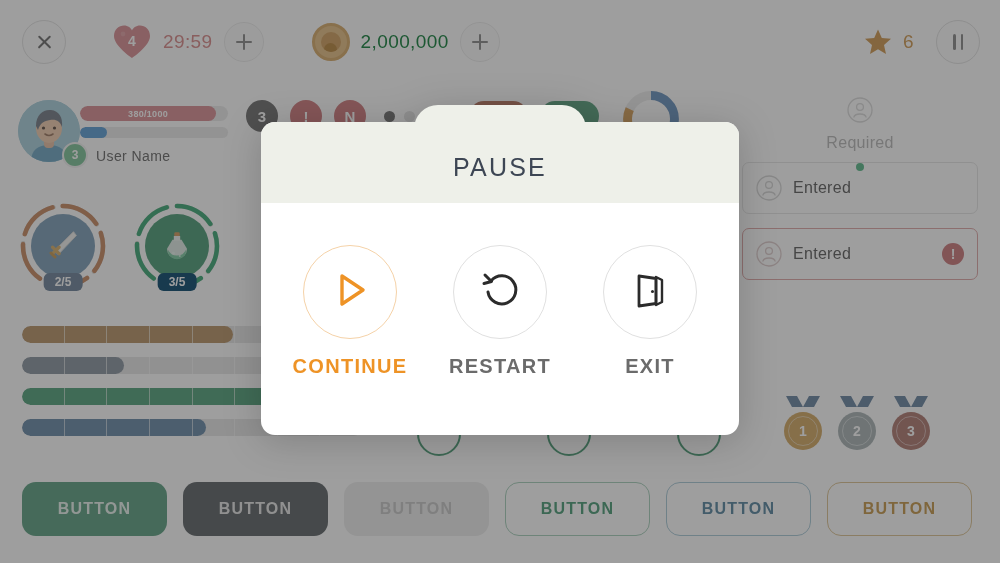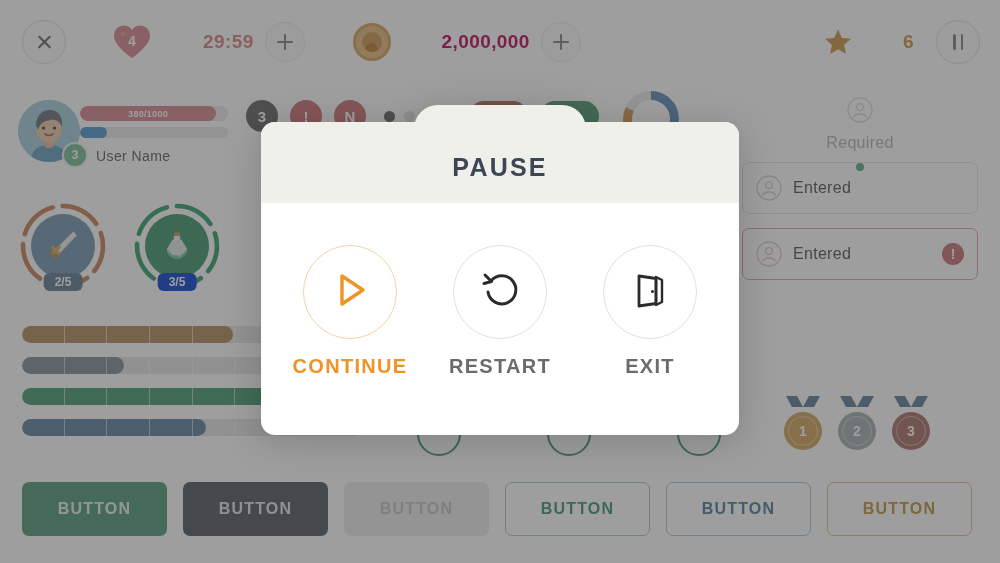--- a/index.html
+++ b/index.html
@@ -102,23 +102,23 @@
   }
   .coin-inner::before {
     content: ""; width: 13px; height: 10px; border-radius: 7px 7px 0 0;
     background: #b9873f; margin-bottom: -1px;
   }
 
   .gem { width: 40px; height: 40px; flex: none; }
 
   .star { width: 28px; height: 28px; flex: none; }
 
-  .hud-val { font-size: 19px; font-weight: bold; letter-spacing: .4px; margin-left: 40px; }
+  .hud-val { font-size: 19px; font-weight: normal; letter-spacing: .4px; }
   .v-red   { color: #d98b8b; }
-  .v-gold  { color: #be185d; }
+  .v-gold  { color: #15803d; }
   .v-teal  { color: #86b7bc; }
   .v-star  { color: #d09a52; }
 
   
   .player {
     position: absolute; top: 100px; left: 18px;
     width: 210px; height: 86px;
   }
   .avatar-wrap { position: absolute; top: 0; left: 0; width: 62px; height: 62px; }
   .avatar {
@@ -236,21 +236,21 @@
     color: #fff; font-size: 14px; font-weight: bold;
   }
   .medal .disc::before {
     content: ""; position: absolute; inset: 4px;
     border-radius: 50%; border: 1.5px solid rgba(255,255,255,0.45);
   }
 
   
   .btnrow { position: absolute; left: 22px; bottom: 27px; display: flex; gap: 16px; }
   .gbtn {
-    width: 145px; height: 54px; border-radius: 7px;
+    width: 145px; height: 54px; border-radius: 14px;
     display: flex; align-items: center; justify-content: center;
     font-size: 16px; font-weight: bold; letter-spacing: 1.2px;
   }
 
   
   .under-circ {
     position: absolute; width: 44px; height: 44px; border-radius: 50%;
     border: 2.5px solid #4f9d78;
   }
 
@@ -267,21 +267,21 @@
   .modal-body {
     position: absolute; inset: 0;
     background: #ffffff; border-radius: 14px; overflow: hidden;
   }
   .modal-header {
     position: absolute; left: 0; top: 0; width: 100%; height: 81px;
     background: #eef0e9;
     display: flex; align-items: center; justify-content: center;
   }
   .modal-title {
-    font-size: 25px; font-weight: bold; color: #3d4654; letter-spacing: 2.2px;
+    font-size: 25px; font-weight: normal; color: #3d4654; letter-spacing: 2.2px;
     margin-top: 10px;
   }
   .notch {
     position: absolute; left: 50%; top: -17px; transform: translateX(-50%);
     width: 172px; height: 40px;
     background: #eef0e9;
     border-radius: 24px 24px 0 0;
     z-index: -1;
   }
   .modal-actions {
@@ -433,21 +433,21 @@
         <svg viewBox="0 0 44 44" width="40" height="40" aria-hidden="true">
           <rect x="19" y="7" width="6" height="5" rx="1.4" fill="#d49a5e"></rect>
           <rect x="18.5" y="11" width="7" height="5" fill="#eef3f0"></rect>
           <path d="M17 15 L27 15 L33 25 A11 11 0 1 1 11 25 Z" fill="#eef3f0" opacity="0.92"></path>
           <path d="M13 27 A10.5 10.5 0 0 0 31 27 A10.5 10.5 0 0 1 13 27 Z" fill="#8fd4b0"></path>
           <path d="M12.3 26 A10.5 10.5 0 0 0 31.7 26 L31.7 30 A10.5 10.5 0 0 1 12.3 30 Z" fill="#7fcaa3"></path>
           <circle cx="18" cy="30" r="1.6" fill="#eaf8f0" opacity=".8"></circle>
           <circle cx="25" cy="33" r="1.1" fill="#eaf8f0" opacity=".8"></circle>
         </svg>
       </div>
-      <div class="cnt" style="background:#1d4ed8;">3/5</div>
+      <div class="cnt" style="background:#0c4a6e;">3/5</div>
     </div>
 
     <div class="badge-row">
       <div class="rbadge" style="background:#6f6f6f;">3</div>
       <div class="rbadge" style="background:#cf7b7e;">!</div>
       <div class="rbadge" style="background:#cf7b7e;">N</div>
       <div class="dots">
         <span class="dot on"></span>
         <span class="dot"></span>
         <span class="dot"></span>

